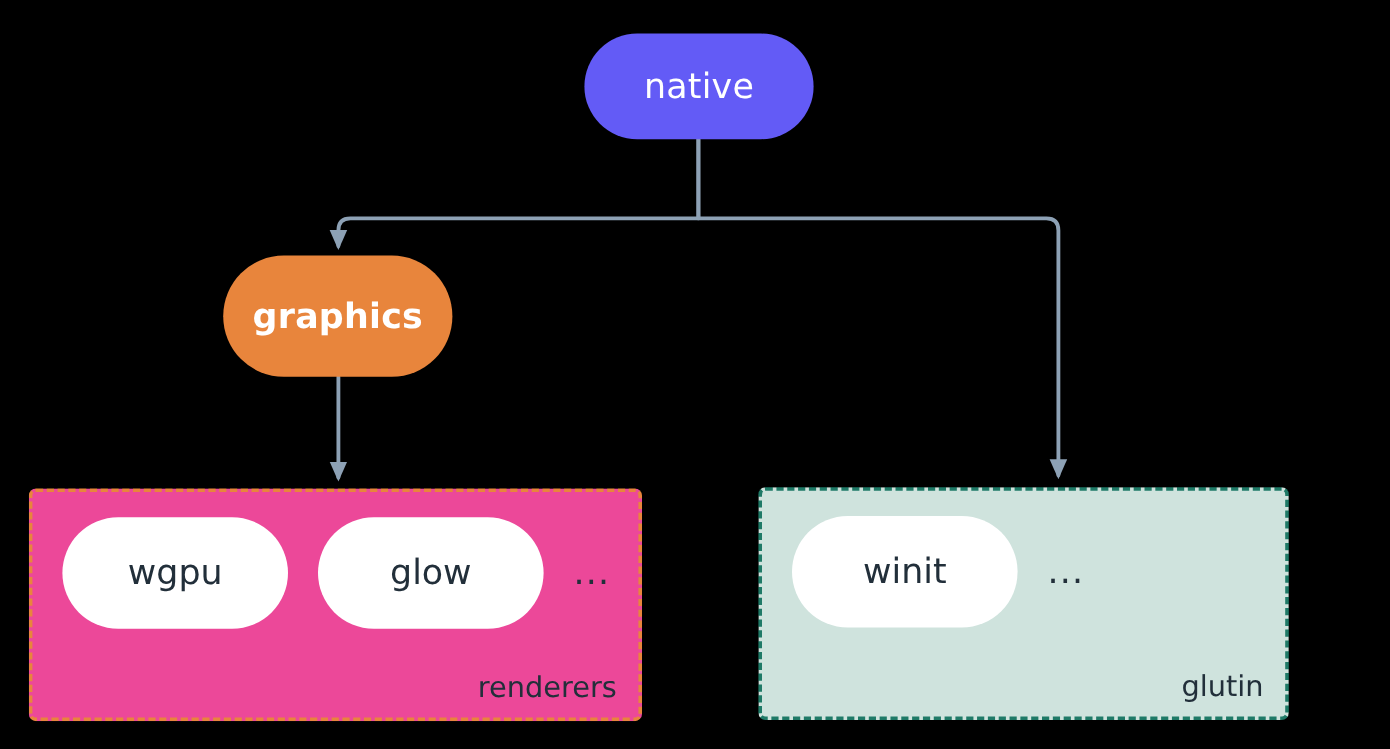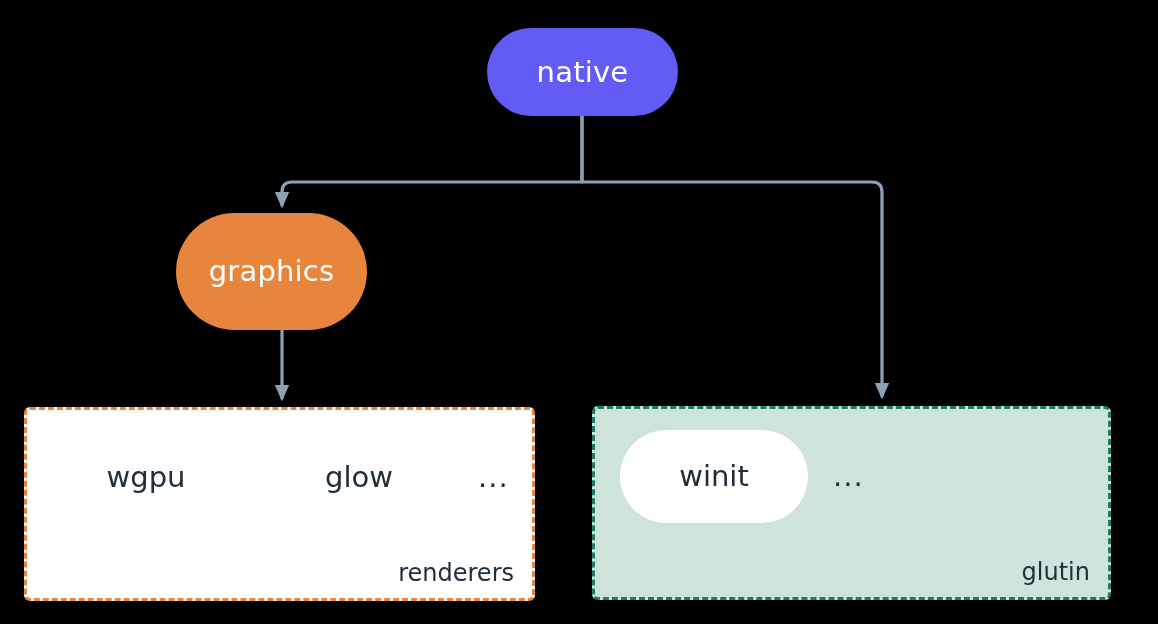--- a/index.html
+++ b/index.html
@@ -42,47 +42,48 @@
     white-space: nowrap;
   }
   .node-native {
     left: 487px;
     top: 28px;
     width: 191px;
     height: 88px;
     background: #635bf6;
   }
   .node-graphics {
-    left: 176px;
+    left: 186px;
     top: 213px;
     width: 191px;
-    height: 117px;
+    height: 101px;
     background: #e8853c;
+    font-weight: bold;
   }
 
   
   .cluster {
     position: absolute;
     box-sizing: border-box;
     border-style: dashed;
     border-width: 3px;
     border-radius: 6px;
   }
   .cluster-renderers {
     left: 24px;
     top: 407px;
     width: 511px;
     height: 194px;
-    background: #ffffff;
+    background: #ec4899;
     border-color: #e8853c;
   }
   .cluster-shells {
-    left: 592px;
+    left: 632px;
     top: 406px;
-    width: 519px;
+    width: 442px;
     height: 194px;
     background: #cfe3dd;
     border-color: #1f7a67;
   }
   .cluster-body {
     position: absolute;
     left: 0;
     top: 21px;
     display: flex;
     align-items: center;

